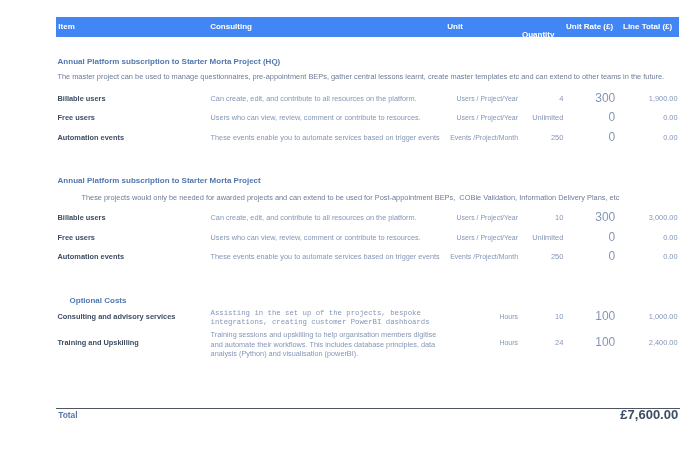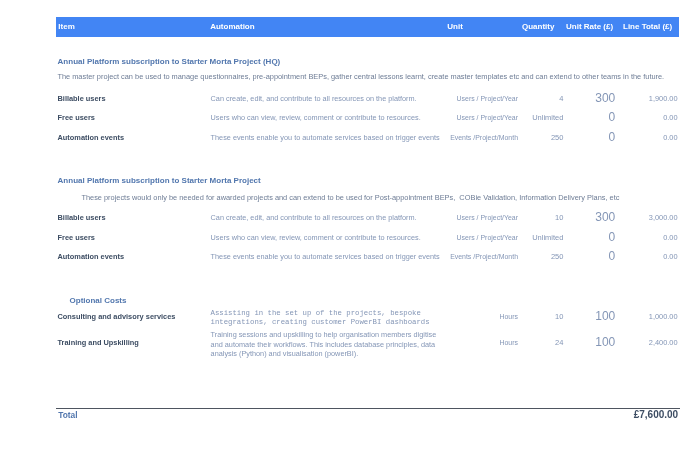--- a/index.html
+++ b/index.html
@@ -30,21 +30,21 @@
     height: 35px;
     line-height: 19.3px;
     color: var(--header-text, #ffffff);
     font-size: 8px;
     font-weight: bold;
     white-space: nowrap;
   }
   .th.col-item   { left: 2.3px; }
   .th.col-desc   { left: 154.2px; }
   .th.col-unit   { left: 391.3px; }
-  .th.col-qty    { left: 466px; width: 32px; text-align: center; }
+  .th.col-qty    { left: 466px; width: 32px; text-align: center; margin-top: 8px; }
   .th.col-rate   { left: 510px; width: 44px; text-align: center; }
   .th.col-total  { left: 567px; width: 47px; text-align: right; }
 
   .sections { position: absolute; left: 0; top: 0; width: 700px; }
   .section { position: absolute; left: 0; }
   .section-title {
     position: absolute;
     left: 57.6px;
     font-size: 8px;
     font-weight: bold;
@@ -92,33 +92,33 @@
     font-weight: bold;
     color: var(--total-label, #4d6fa5);
   }
   .total-value {
     position: absolute;
     top: 0;
     left: 560px;
     width: 118.2px;
     line-height: 9.3px;
     text-align: right;
-    font-size: 10px;
+    font-size: 13px;
     font-weight: bold;
     color: var(--total-value, #3d4d63);
   }
 </style>
 </head>
 <body>
 
 <div class="page">
 
   <div class="table-header">
     <div class="th col-item">Item</div>
-    <div class="th col-desc">Automation</div>
+    <div class="th col-desc">Consulting</div>
     <div class="th col-unit">Unit</div>
     <div class="th col-qty">Quantity</div>
     <div class="th col-rate">Unit Rate (£)</div>
     <div class="th col-total">Line Total (£)</div>
   </div>
 
   <div class="sections">
       <div class="section">
         <div class="section-title" style="top: 56.7px;">Annual Platform subscription to Starter Morta Project (HQ)</div>
         <div class="section-intro" style="top: 72.2px;">The master project can be used to manage questionnaires, pre-appointment BEPs, gather central lessons learnt, create master templates etc and can extend to other teams in the future.</div>

